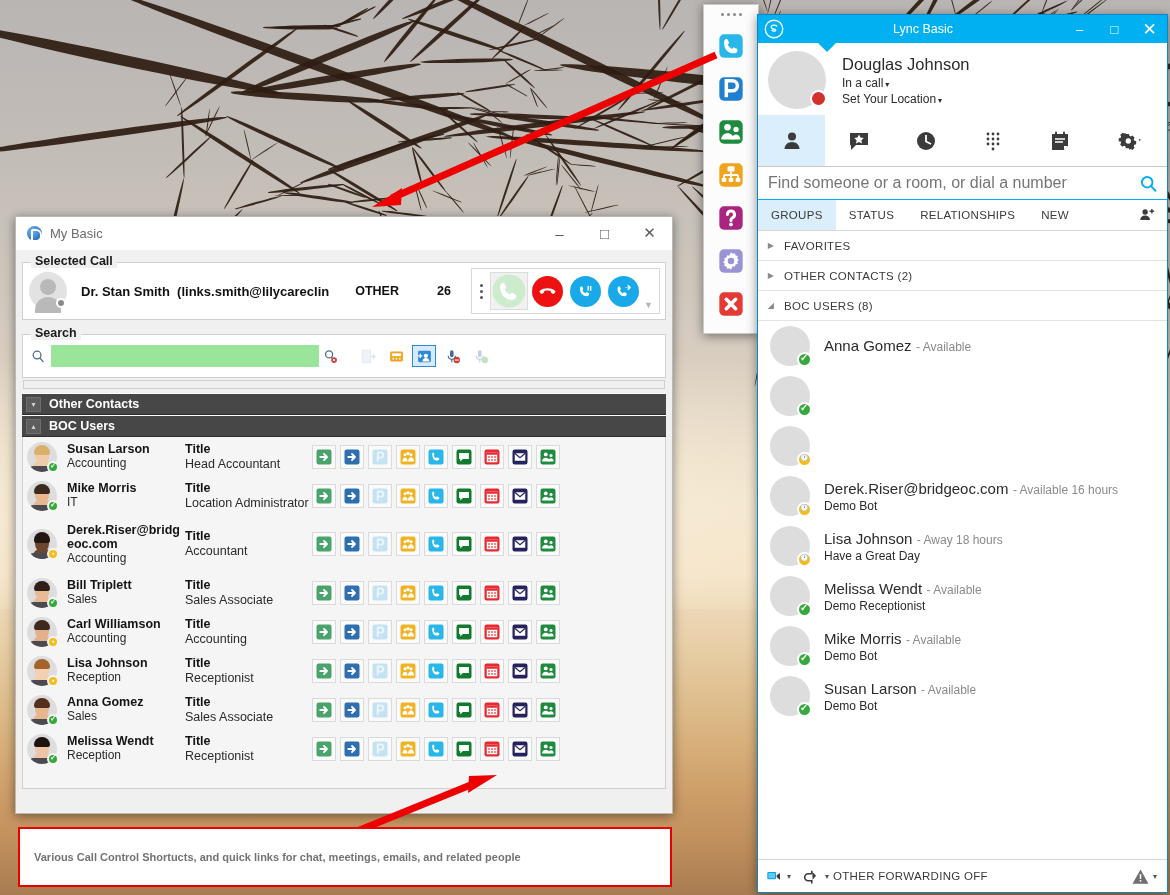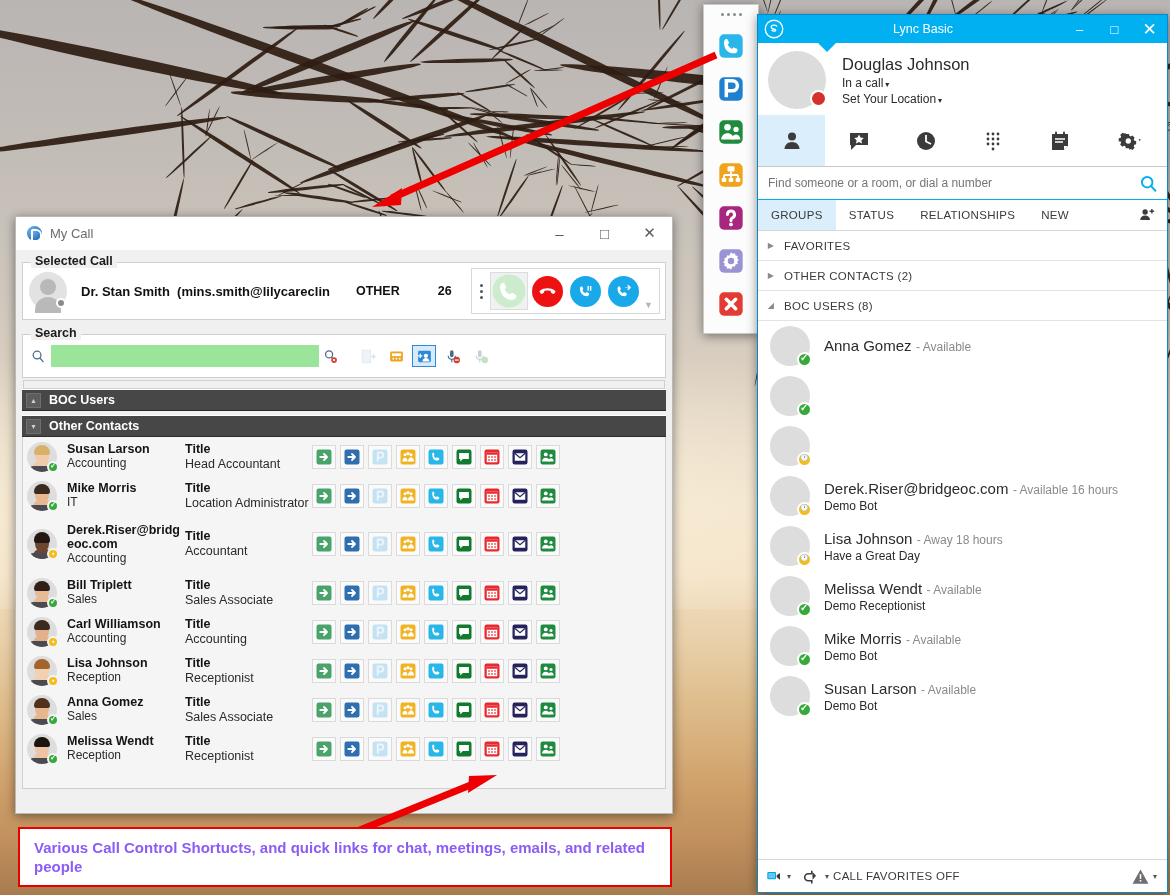--- a/index.html
+++ b/index.html
@@ -154,21 +154,21 @@
   .me-line { font-size:12px; color:#2b2b2b; margin-top:2px; }
   .me-line .cv { font-size:8px; margin-left:2px; }
 
   #lync-tabs { height:52px; border-bottom:1px solid #c8c8c8; display:flex; align-items:stretch; flex:none; }
   .ltab { flex:1; display:flex; align-items:center; justify-content:center; }
   .ltab.active { background:#dbeefb; }
   .ltab svg { width:24px; height:24px; }
   .ltab.gear { flex:1.1; }
 
   #lync-search { height:33px; border-bottom:1px solid #00b0f0; display:flex; align-items:center; flex:none;}
-  #lync-search input { flex:1; border:0; outline:0; font-size:12px; color:#6d6d6d;
+  #lync-search input { flex:1; border:0; outline:0; font-size:16px; color:#6d6d6d;
                        padding-left:10px; font-family:"Liberation Sans", sans-serif; background:#fff;}
   #lync-search .sico { width:38px; display:flex; align-items:center; justify-content:center; }
 
   #lync-subtabs { height:31px; display:flex; align-items:stretch; border-bottom:1px solid #d7d7d7; flex:none;}
   .stab { display:flex; align-items:center; padding:0 13px; font-size:11.5px; color:#3a3a3a; letter-spacing:.3px;}
   .stab.active { background:#dbeefb; }
   .stab-add { margin-left:auto; width:40px; display:flex; align-items:center; justify-content:center; }
 
   .lgrp { height:30px; display:flex; align-items:center; border-bottom:1px solid #e3e3e3;
           font-size:11.5px; color:#3a3a3a; letter-spacing:.3px; flex:none; }
@@ -193,21 +193,21 @@
   #lync-status .sb { display:flex; align-items:center; padding:0 6px; }
   #lync-status .lbl { font-size:11.5px; color:#3a3a3a; letter-spacing:.3px; margin-left:4px; }
   #lync-status .cv { font-size:8px; color:#555; margin-left:3px; }
   .warn { margin-left:auto; margin-right:10px; display:flex; align-items:center; }
 
   
   .arrow { position:absolute; pointer-events:none; }
   #anno-box { position:absolute; left:18px; top:827px; width:654px; height:60px;
               background:#fff; border:2.5px solid #e80000; display:flex; align-items:center;
               padding:0 14px; }
-  #anno-text { font-size:15px; color:#8b5cf6; font-weight:bold; line-height:19px; }
+  #anno-text { font-size:11px; color:#737373; font-weight:bold; line-height:19px; }
 </style>
 </head>
 <body>
 
 <div id="wallpaper">
   <div class="haze"></div>
 <div class="branch" style="left: -40px; top: 20px; width: 330px; height: 11px; transform: rotate(12deg);"></div>
     <div class="branch" style="left: 242.329px; top: 88.6109px; width: 185.512px; height: 6.6px; transform: rotate(-22.6073deg);"></div>
     <div class="branch" style="left: 402.272px; top: 17.2977px; width: 99.9246px; height: 3.96px; transform: rotate(-22.0328deg);"></div>
     <div class="branch" style="left: 407.986px; top: 17.2977px; width: 99.9623px; height: 3.96px; transform: rotate(18.4059deg);"></div>
@@ -552,37 +552,37 @@
     <div class="branch" style="left: 1147.28px; top: 128.696px; width: 29.7907px; height: 1.08px; transform: rotate(-89.8426deg);"></div>
     <div class="branch" style="left: 1139.61px; top: 128.696px; width: 25.768px; height: 1.08px; transform: rotate(-18.6192deg);"></div>
     <div class="branch" style="left: 1113.75px; top: 169.72px; width: 44.4145px; height: 1.8px; transform: rotate(-65.3927deg);"></div>
     <div class="branch" style="left: 1126.81px; top: 129.339px; width: 21.2734px; height: 1.08px; transform: rotate(-53.1273deg);"></div>
     <div class="branch" style="left: 1129.19px; top: 129.339px; width: 23.9713px; height: 1.08px; transform: rotate(-65.0289deg);"></div>
   </div>
 
 <div class="win" id="mycall">
   <div class="titlebar">
     <div class="tb-icon"></div>
-    <div class="tb-title">My Call</div>
+    <div class="tb-title">My Basic</div>
     <div class="tb-btns">
       <div class="tb-btn">–</div>
       <div class="tb-btn">□</div>
       <div class="tb-btn close">✕</div>
     </div>
   </div>
 
   <div class="grp" id="selcall-box">
     <div class="legend">Selected Call</div>
     <div id="selcall-row">
       <div class="caller-ava">
         <div class="caller-dot"></div>
       </div>
       <div class="caller-name">
         <span>Dr. Stan Smith</span>
-        &nbsp;<span>(mins.smith@lilycareclin</span>
+        &nbsp;<span>(links.smith@lilycareclin</span>
       </div>
       <div class="caller-state">OTHER</div>
       <div class="caller-dur">26</div>
 
       <div class="ctl-wrap">
         <div class="ctl-dots">
             <i></i>
             <i></i>
             <i></i>
           </div>
@@ -679,27 +679,27 @@
             <rect x="8.5" y="3" width="5" height="10" rx="2.5" fill="#4a6b8a"></rect>
             <path d="M6 11a5 5 0 0 0 10 0" fill="none" stroke="#4a6b8a" stroke-width="1.6"></path>
             <line x1="11" y1="16" x2="11" y2="20" stroke="#4a6b8a" stroke-width="1.6"></line>
             <circle cx="18" cy="17" r="4.5" fill="#3fa83f"></circle>
           </svg>
       </div>
     </div>
   </div>
   <div id="search-scroll"></div>
 
+  <div class="sec-hdr first">
+    <div class="sec-tri">▼</div>
+    <span>Other Contacts</span>
+  </div>
   <div class="sec-hdr">
     <div class="sec-tri">▲</div>
     <span>BOC Users</span>
-  </div>
-  <div class="sec-hdr first">
-    <div class="sec-tri">▼</div>
-    <span>Other Contacts</span>
   </div>
 
   <div id="contact-list">
       <div class="crow">
         <div class="cava">
           <div class="ph">
             <i style="left:4.5px;top:18.8px;width:21.0px;height:18.0px;background:#f0cba8;border-radius:10.5px 10.5px 0 0"></i>
             <i style="left:8.3px;top:6.0px;width:13.5px;height:16.5px;background:#f0cba8;border-radius:50%"></i>
             <i style="left:6.8px;top:3.0px;width:16.5px;height:10.5px;background:#d8b06a;border-radius:8.3px 8.3px 2.3px 2.3px"></i>
             <i style="left:1.5px;top:24.0px;width:27.0px;height:10.5px;background:#4a4a52;border-radius:4.5px"></i>
@@ -1693,21 +1693,21 @@
           <path d="M16 11l5-3.5v10L16 14z" fill="#3b3b3b"></path>
         </svg>
       <span class="cv">▾</span>
     </div>
     <div class="sb">
       <svg viewBox="0 0 24 24" width="19" height="17">
           <path d="M13 4v4H8a5 5 0 0 0 0 10h5v4" fill="none" stroke="#3b3b3b" stroke-width="2.2" transform="translate(-2,0)"></path>
           <path d="M12 5.5l5 5.5-5 5.5z" fill="#3b3b3b"></path>
         </svg>
       <span class="cv">▾</span>
-      <span class="lbl">CALL FAVORITES OFF</span>
+      <span class="lbl">OTHER FORWARDING OFF</span>
     </div>
     <div class="warn">
       <svg viewBox="0 0 24 24" width="19" height="19">
           <path d="M12 3l10 18H2z" fill="#6e6e6e"></path>
           <rect x="11" y="9" width="2" height="6" fill="#fff"></rect>
           <rect x="11" y="16.5" width="2" height="2" fill="#fff"></rect>
         </svg>
       <span class="cv">▾</span>
     </div>
   </div>

